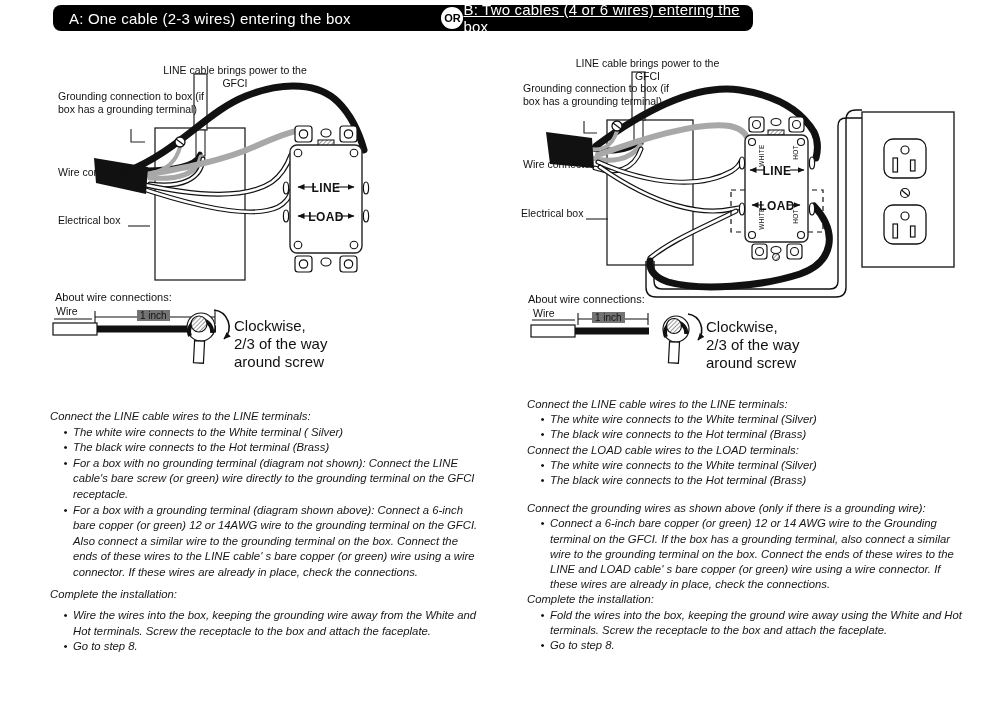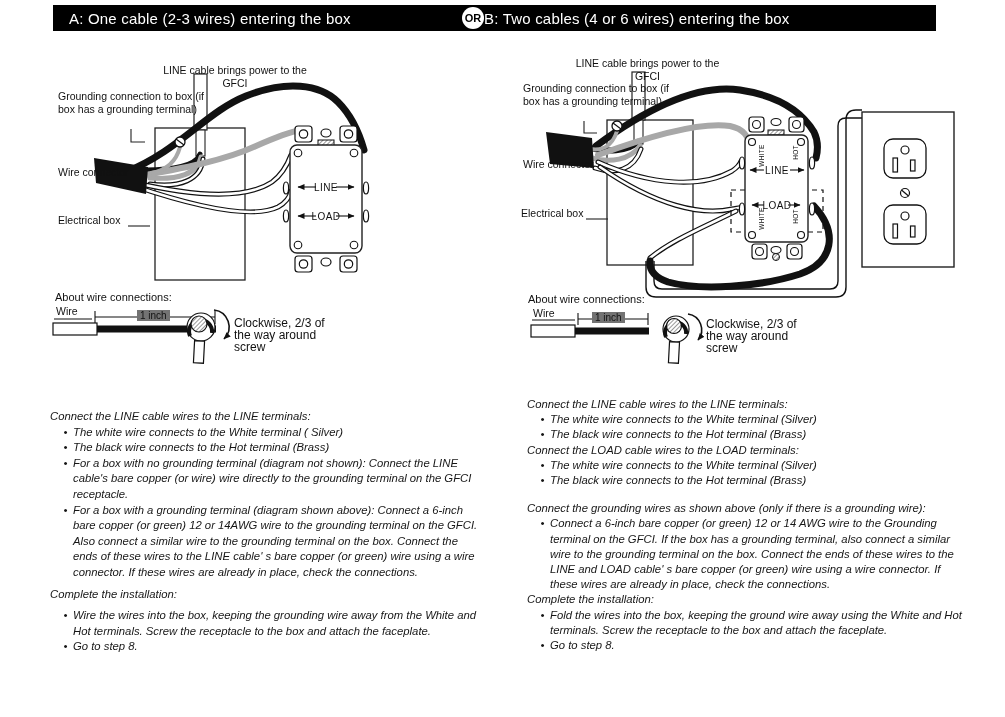--- a/index.html
+++ b/index.html
@@ -1,29 +1,29 @@
 <!DOCTYPE html>
 <html><head>
 <meta charset="utf-8">
 <style>
   html,body{margin:0;padding:0;background:#fff;}
   .page{position:relative;width:1005px;height:717px;background:#fff;overflow:hidden;
         font-family:"Liberation Sans",sans-serif;color:#1a1a1a;}
   
-  .hdr{position:absolute;left:53px;top:5px;width:883px;height:26px;background:#000;
-       color:#fff;display:flex;align-items:center;}
+  .hdr{position:absolute;left:53px;top:5px;width:700px;height:26px;background:#000;
+       color:#fff;display:flex;align-items:center;border-radius:8px;}
   .hdr .ta{width:393px;padding-left:16px;font-size:15px;letter-spacing:.2px;}
   .hdr .or{width:22px;height:22px;border-radius:50%;background:#fff;color:#000;
            font-weight:bold;font-size:11px;display:flex;align-items:center;justify-content:center;flex:none;}
-  .hdr .tb{font-size:15px;letter-spacing:.2px;}
+  .hdr .tb{font-size:15px;letter-spacing:.2px;text-decoration:underline;}
   
   .dlabel{position:absolute;font-size:10.5px;line-height:12.5px;color:#111;}
   .center{text-align:center;}
-  .small{font-size:12px;line-height:12px;}
-  .term{font-size:10px;letter-spacing:.4px;color:#111;}
+  .small{font-size:15px;line-height:18px;}
+  .term{font-size:12px;letter-spacing:.4px;color:#111;font-weight:bold;}
   .vtext{font-size:6.5px;letter-spacing:.3px;transform:rotate(-90deg);transform-origin:center;
          text-align:center;position:absolute;color:#111;}
   .mlabel{position:absolute;font-size:10px;background:#737373;padding:0 3px;color:#111;}
   
   svg.art{position:absolute;left:0;top:0;}
   
   .col{position:absolute;font-size:11.3px;color:#161616;font-style:italic;}
   .colA{line-height:15.6px;}
   .colB{line-height:15.2px;}
   .bullet{display:flex;padding-left:8px;}
@@ -268,21 +268,21 @@
     <div class="bullet">
         <span class="dot">•</span>
         <span class="bt">The white wire connects to the White terminal ( Silver)</span>
       </div>
     <div class="bullet">
         <span class="dot">•</span>
         <span class="bt">The black wire connects to the Hot terminal (Brass)</span>
       </div>
     <div class="bullet">
         <span class="dot">•</span>
-        <span class="bt">For a box with no grounding terminal (diagram not shown): Connect the LINE cable's bare copper (or wire) wire directly to the grounding terminal on the GFCI receptacle.</span>
+        <span class="bt">For a box with no grounding terminal (diagram not shown): Connect the LINE cable's bare screw (or green) wire directly to the grounding terminal on the GFCI receptacle.</span>
       </div>
     <div class="bullet">
         <span class="dot">•</span>
         <span class="bt">For a box with a grounding terminal (diagram shown above): Connect a 6-inch bare copper (or green) 12 or 14AWG wire to the grounding terminal on the GFCI. Also connect a similar wire to the grounding terminal on the box. Connect the ends of these wires to the LINE cable' s bare copper (or green) wire using a wire connector. If these wires are already in place, check the connections.</span>
       </div>
     <div class="sec-title mt6">Complete the installation:</div>
     <div class="bullet mt6">
         <span class="dot">•</span>
         <span class="bt">Wire the wires into the box, keeping the grounding wire away from the White and Hot terminals. Screw the receptacle to the box and attach the faceplate.</span>
       </div>

